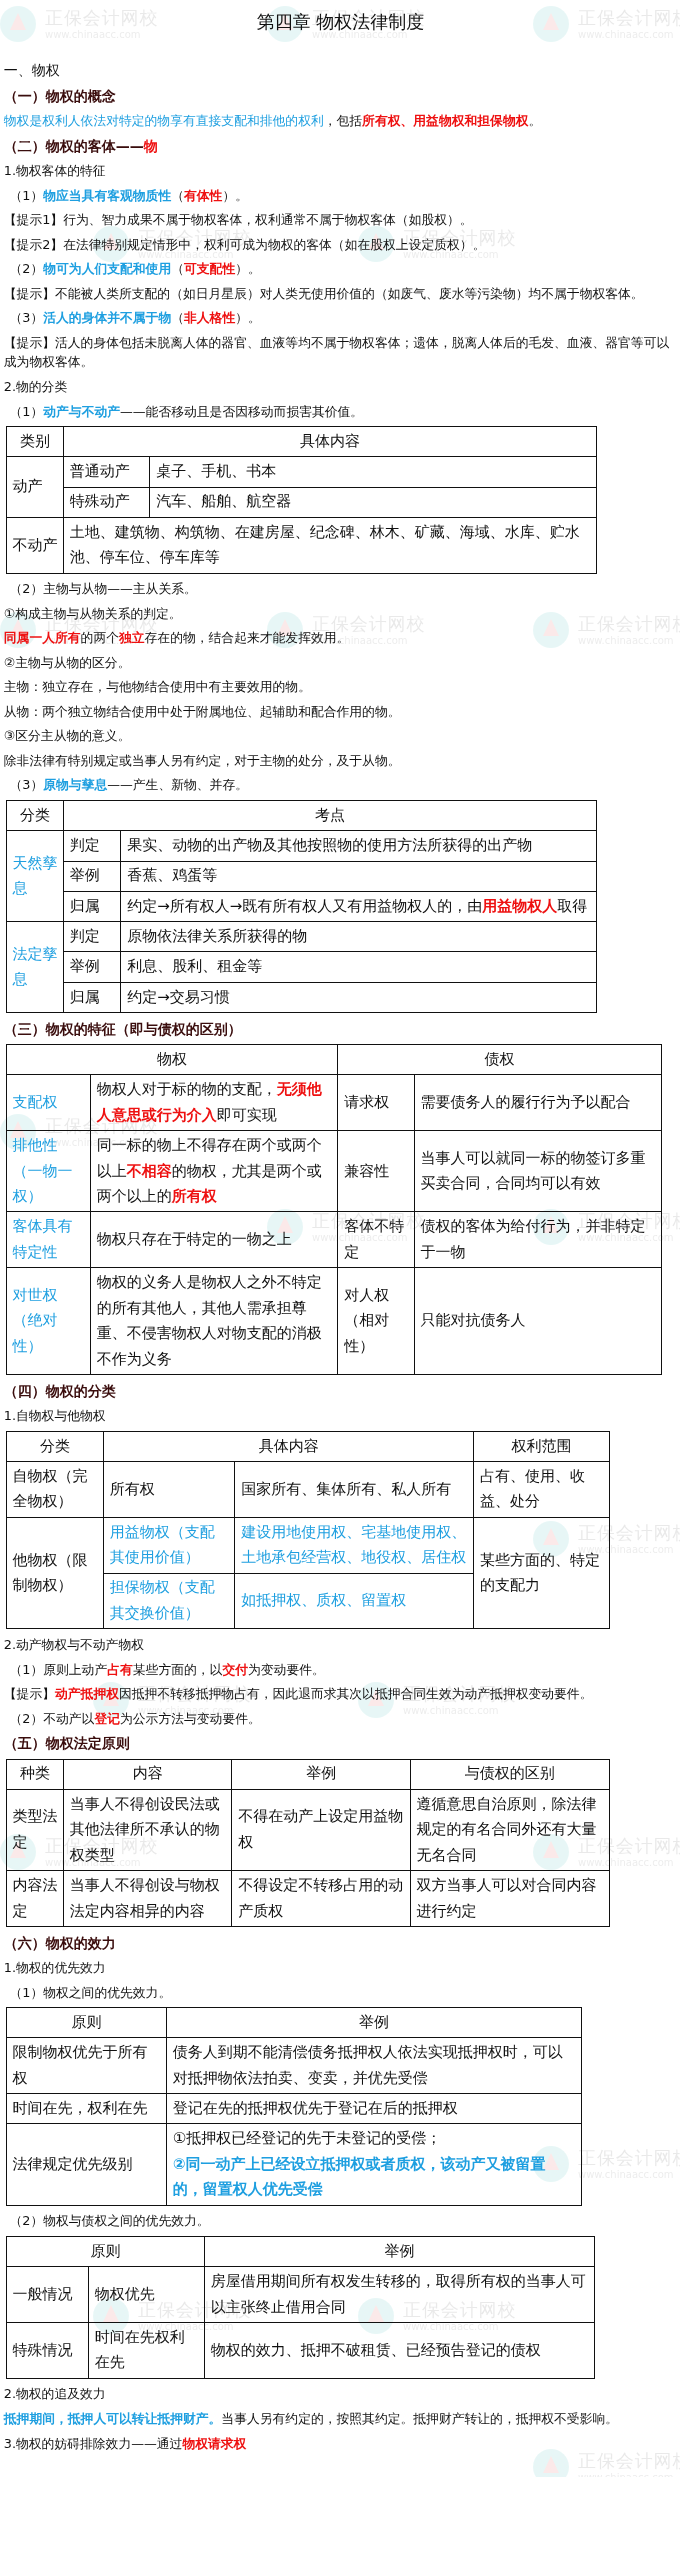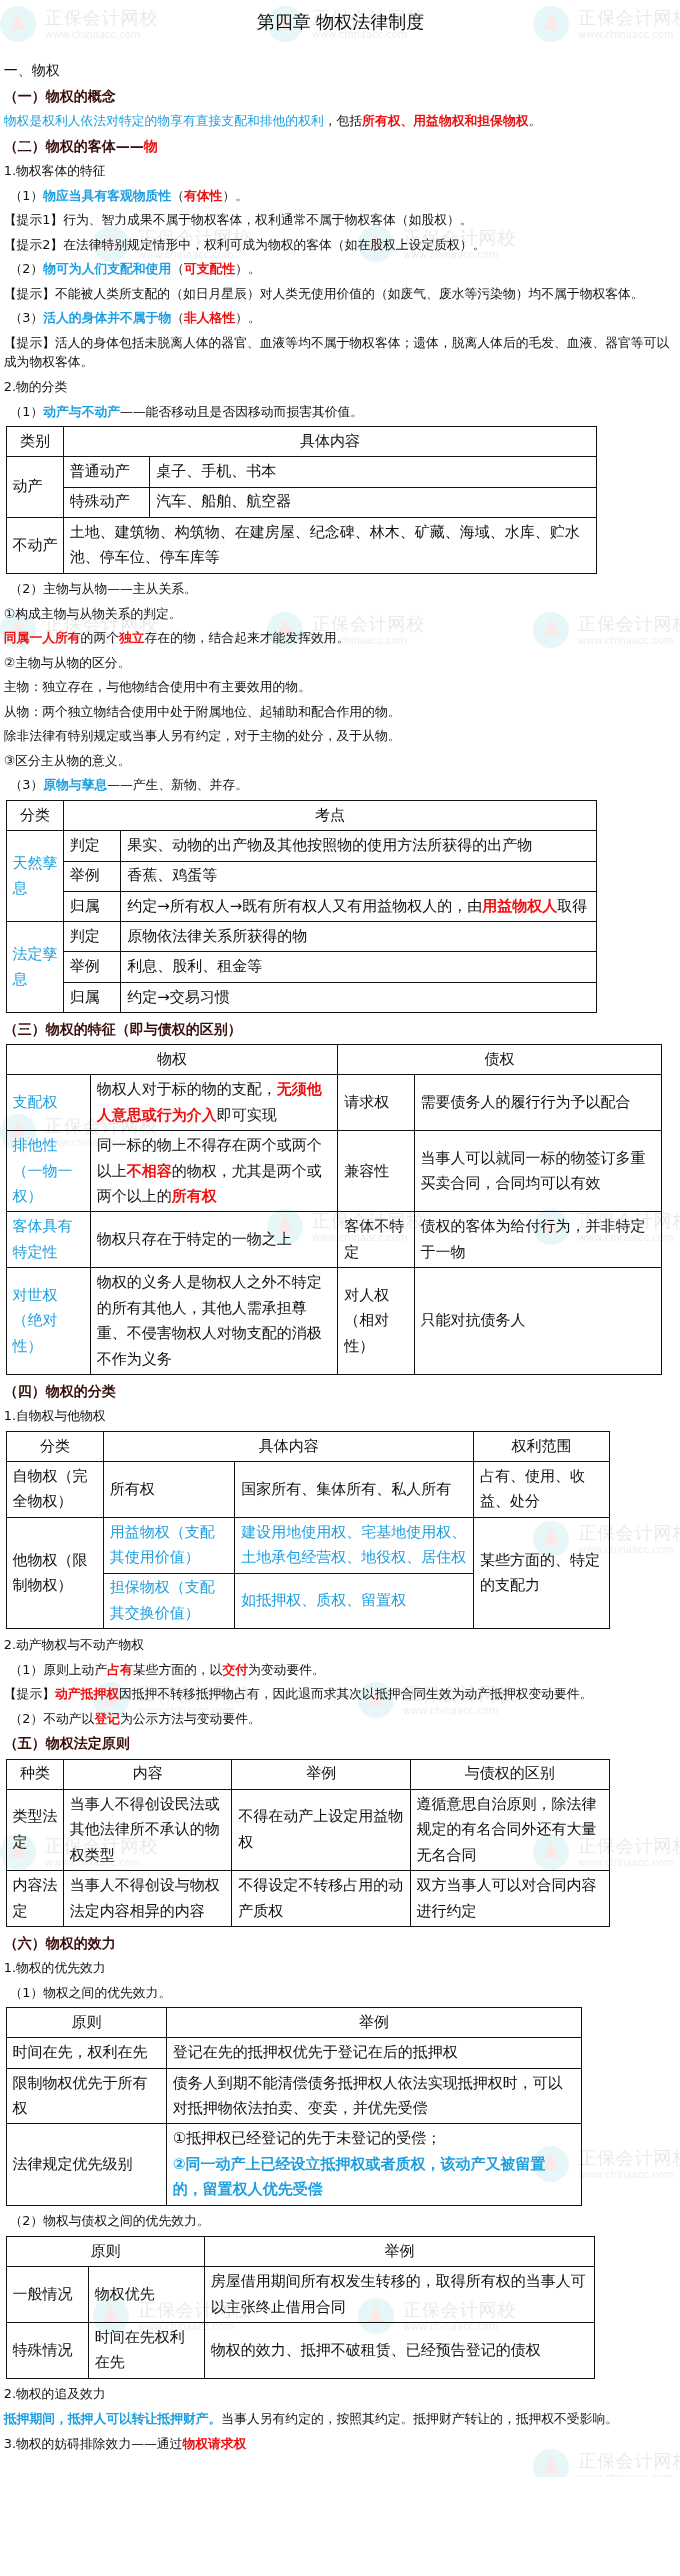--- a/index.html
+++ b/index.html
@@ -182,22 +182,22 @@
     </tr>
   </tbody>
     </table>
 
   <p class="ind">（2）主物与从物——主从关系。</p>
   <p>①构成主物与从物关系的判定。</p>
   <p><span class="red">同属一人所有</span><span>的两个</span><span class="red">独立</span><span>存在的物，结合起来才能发挥效用。</span></p>
   <p>②主物与从物的区分。</p>
   <p>主物：独立存在，与他物结合使用中有主要效用的物。</p>
   <p>从物：两个独立物结合使用中处于附属地位、起辅助和配合作用的物。</p>
+  <p>③区分主从物的意义。</p>
   <p>除非法律有特别规定或当事人另有约定，对于主物的处分，及于从物。</p>
-  <p>③区分主从物的意义。</p>
   <p class="ind"><span>（3）</span><span class="blueb">原物与孳息</span><span>——产生、新物、并存。</span></p>
 
   <table style="width:591px">
     <tbody>
         <tr>
       <th style="width:45px">分类</th>
       <th colspan="2">考点</th>
     </tr>
     <tr>
       <td rowspan="3" class="blue c" style="width:32px">天然孳息</td>
@@ -321,26 +321,26 @@
   <div class="h2">（六）物权的效力</div>
   <p>1.物权的优先效力</p>
   <p class="ind">（1）物权之间的优先效力。</p>
   <table style="width:576px">
     <tbody>
         <tr>
       <th style="width:148px">原则</th>
       <th>举例</th>
     </tr>
     <tr>
+      <td class="c">限制物权优先于所有权</td>
+      <td>债务人到期不能清偿债务抵押权人依法实现抵押权时，可以对抵押物依法拍卖、变卖，并优先受偿</td>
+    </tr>
+    <tr>
       <td class="c">时间在先，权利在先</td>
       <td>登记在先的抵押权优先于登记在后的抵押权</td>
-    </tr>
-    <tr>
-      <td class="c">限制物权优先于所有权</td>
-      <td>债务人到期不能清偿债务抵押权人依法实现抵押权时，可以对抵押物依法拍卖、变卖，并优先受偿</td>
     </tr>
     <tr>
       <td class="c">法律规定优先级别</td>
       <td>
             <div>①抵押权已经登记的先于未登记的受偿；</div>
             <div class="blueb">②同一动产上已经设立抵押权或者质权，该动产又被留置的，留置权人优先受偿</div>
           </td>
     </tr>
   </tbody>
     </table>

